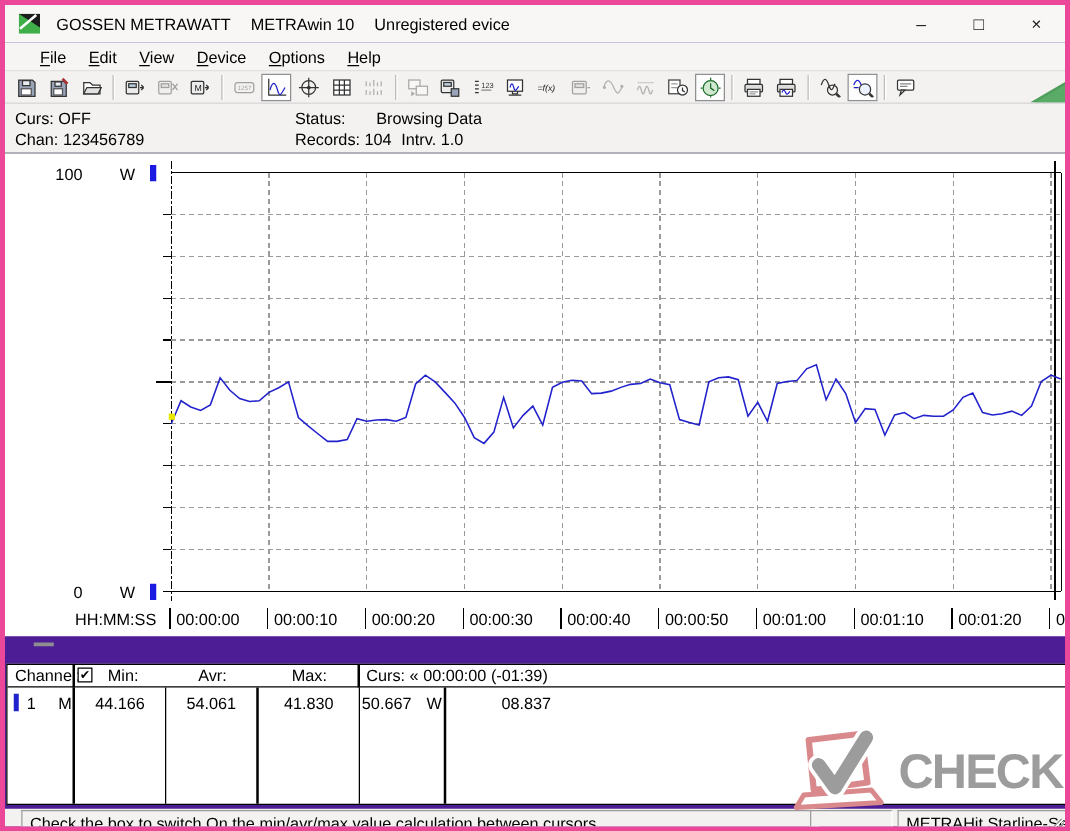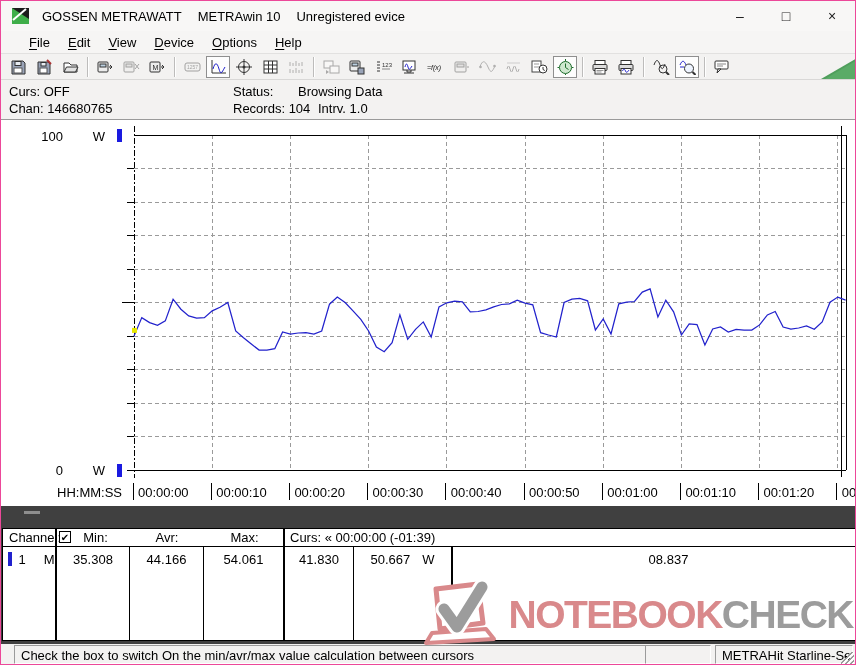--- a/index.html
+++ b/index.html
@@ -1,20 +1,20 @@
 <!DOCTYPE html>
 <html><head>
 <meta charset="utf-8">
 <style>
   html,body{margin:0;padding:0;background:#d7d7d7;}
   *{box-sizing:border-box;}
   .window{
-    position:relative;width:856px;height:665px;background:#404040;
+    position:relative;width:856px;height:665px;background:#4c1d95;
     font-family:"Liberation Sans","DejaVu Sans",sans-serif;font-size:13px;color:#000;
-    border:1px solid #ec4899;overflow:hidden;
+    border:4px solid #ec4899;overflow:hidden;
   }
   
   .titlebar{position:absolute;left:0;top:0;width:100%;height:30px;background:#f8f7f6;display:flex;align-items:center;}
   .app-icon{width:17px;height:16px;margin-left:11px;flex:0 0 auto;}
   .tb-title{margin-left:13px;white-space:nowrap;}
   .tb-title.sec{margin-left:16px;}
   .win-controls{margin-left:auto;display:flex;height:100%;}
   .win-btn{width:46px;height:100%;display:flex;align-items:center;justify-content:center;font-size:14px;color:#222;}
   
   .menubar{position:absolute;left:0;top:30px;width:100%;height:22px;background:#f6f5f4;display:flex;align-items:center;padding-left:19px;}
@@ -287,21 +287,21 @@
         </svg>
       </div>
     </div>
   <svg class="corner-triangle" viewBox="0 0 36 21">
     <polygon points="36,0 36,21 0,21" fill="#4f9e5c"></polygon>
     <polygon points="36,2 36,21 4,21" fill="#5aab67"></polygon>
   </svg>
 
   <div class="statuspanel">
     <span class="sp-trig">Curs: OFF</span>
-    <span class="sp-chan">Chan: 146680765</span>
+    <span class="sp-chan">Chan: 123456789</span>
     <span class="sp-status-l">Status:</span>
     <span class="sp-status-v">Browsing Data</span>
     <span class="sp-records">Records: 104</span>
     <span class="sp-intrv">Intrv. 1.0</span>
   </div>
 
   <div class="chartregion">
     <svg id="chart-svg">
         <line x1="133" y1="316.5" x2="845" y2="316.5" stroke="#9a9a9a" stroke-dasharray="4 3" shape-rendering="crispEdges"></line>
         <line x1="133" y1="283" x2="845" y2="283" stroke="#9a9a9a" stroke-dasharray="4 3" shape-rendering="crispEdges"></line>
@@ -381,23 +381,20 @@
     <div class="ct header last" style="grid-column:5/8;padding-left:5px;">
       <span>Curs: « 00:00:00 (-01:39)</span>
     </div>
 
     <div class="ct cell cell-ch thick">
       <span class="ch-bar"></span>
       <span>1</span>
       <span class="ch-m">M</span>
     </div>
     <div class="ct cell">
-        <span>35.308</span>
-      </div>
-    <div class="ct cell">
         <span>44.166</span>
       </div>
     <div class="ct cell thick">
         <span>54.061</span>
       </div>
     <div class="ct cell">
         <span>41.830</span>
       </div>
     <div class="ct cell thick">
       <span>50.667</span>
@@ -408,21 +405,20 @@
       </div>
   </div>
 
   <div class="watermark">
     <svg class="wm-icon" width="96" height="66" viewBox="0 0 96 66">
       <path d="M16 8 L58 3 L63 42 L20 48 Z" fill="#ffffff" stroke="#d9898b" stroke-width="5" stroke-linejoin="round"></path>
       <path d="M12 52 L66 48 L74 58 L6 62 Z" fill="#ffffff" stroke="#d9898b" stroke-width="4" stroke-linejoin="round"></path>
       <path d="M24 28 L37 46 L62 6" fill="none" stroke="#ffffff" stroke-width="17" stroke-linecap="round" stroke-linejoin="round"></path>
       <path d="M24 28 L37 46 L62 6" fill="none" stroke="#9c9c9c" stroke-width="11" stroke-linecap="round" stroke-linejoin="round"></path>
     </svg>
-    <span class="wm-text" id="wm-primary" style="color: rgb(217, 137, 139);">NOTEBOOK</span>
     <span class="wm-text" id="wm-secondary" style="color: rgb(156, 156, 156);">CHECK</span>
   </div>
 
   <div class="statusbar">
     <div class="sb-panel sb-hint">Check the box to switch On the min/avr/max value calculation between cursors</div>
     <div class="sb-panel sb-mid"></div>
     <div class="sb-panel sb-device">METRAHit Starline-Seri</div>
     <div class="sb-grip"></div>
   </div>
 

